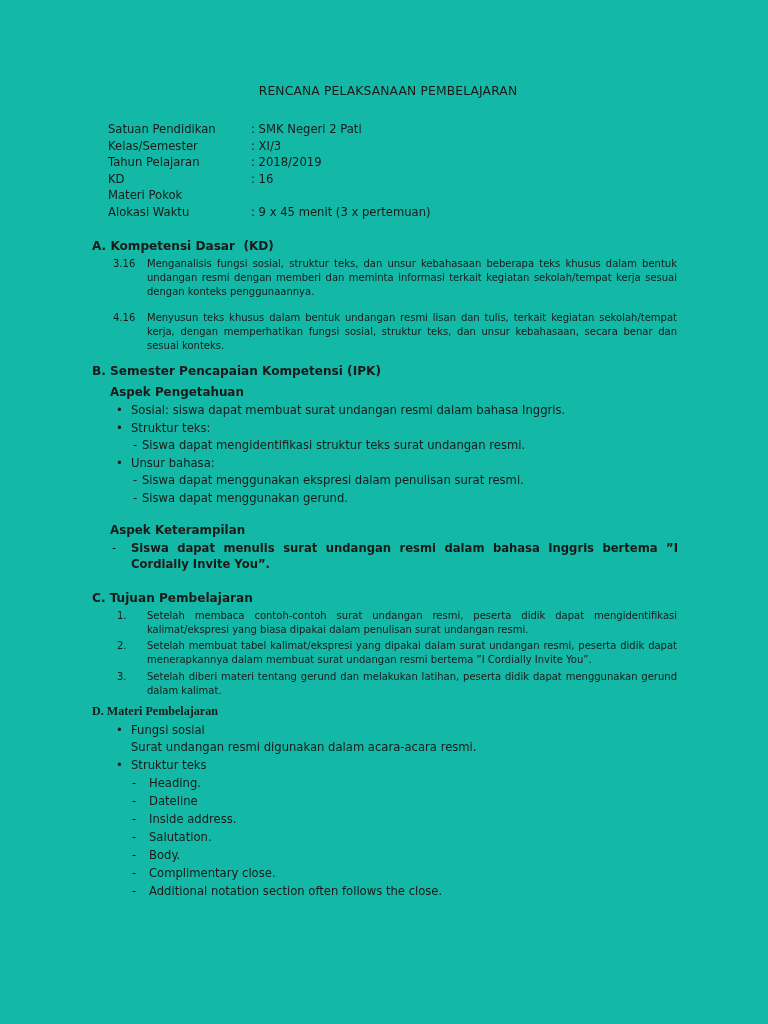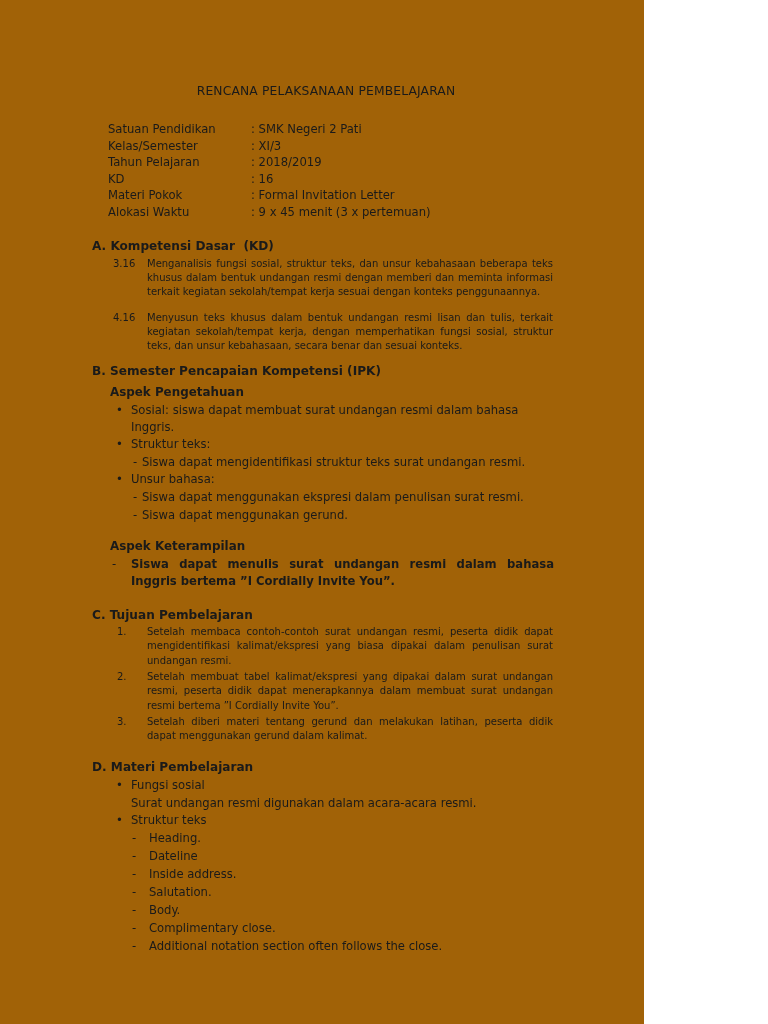--- a/index.html
+++ b/index.html
@@ -9,25 +9,25 @@
   }
   body {
     width: 768px;
     height: 1024px;
     font-family: "DejaVu Sans", sans-serif;
     color: #1a1a1a;
     -webkit-font-smoothing: none;
   }
   .page {
     position: relative;
-    width: 644px;
+    width: 768px;
     height: 1024px;
     box-sizing: border-box;
     padding: 84px 90px 0 92px;
-    background: #a16207;
+    background: #14b8a6;
   }
 
   .doc-title {
     font-size: 12.3px;
     text-align: center;
     letter-spacing: 0.15px;
     margin: 0 0 22px 0;
     padding-left: 6px;
     line-height: 1.25;
   }
@@ -180,21 +180,20 @@
     <div class="meta-row">
       <div class="meta-label">Tahun Pelajaran</div>
       <div class="meta-value">: 2018/2019</div>
     </div>
     <div class="meta-row">
       <div class="meta-label">KD</div>
       <div class="meta-value">: 16</div>
     </div>
     <div class="meta-row">
       <div class="meta-label">Materi Pokok</div>
-      <div class="meta-value">: Formal Invitation Letter</div>
     </div>
     <div class="meta-row">
       <div class="meta-label">Alokasi Waktu</div>
       <div class="meta-value">: 9 x 45 menit (3 x pertemuan)</div>
     </div>
   </div>
 
   <div class="sec">
     <div class="sec-head">A. Kompetensi Dasar  (KD)</div>
 
@@ -260,21 +259,21 @@
       <div class="num">2.</div>
       <div class="body">Setelah membuat tabel kalimat/ekspresi yang dipakai dalam surat undangan resmi, peserta didik dapat menerapkannya dalam membuat surat undangan resmi bertema ”I Cordially Invite You”.</div>
     </div>
     <div class="hang narrow">
       <div class="num">3.</div>
       <div class="body">Setelah diberi materi tentang gerund dan melakukan latihan, peserta didik dapat menggunakan gerund dalam kalimat.</div>
     </div>
   </div>
 
   <div class="sec">
-    <div class="sec-head" style="margin-top:15px;">D. Materi Pembelajaran</div>
+    <div class="sec-head" style="margin-top:5px;font-family:Liberation Serif, serif;">D. Materi Pembelajaran</div>
 
     <div class="bul">
       <div class="dot">•</div>
       <div class="body">Fungsi sosial</div>
     </div>
     <div class="plainline">Surat undangan resmi digunakan dalam acara-acara resmi.</div>
 
     <div class="bul">
       <div class="dot">•</div>
       <div class="body">Struktur teks</div>

